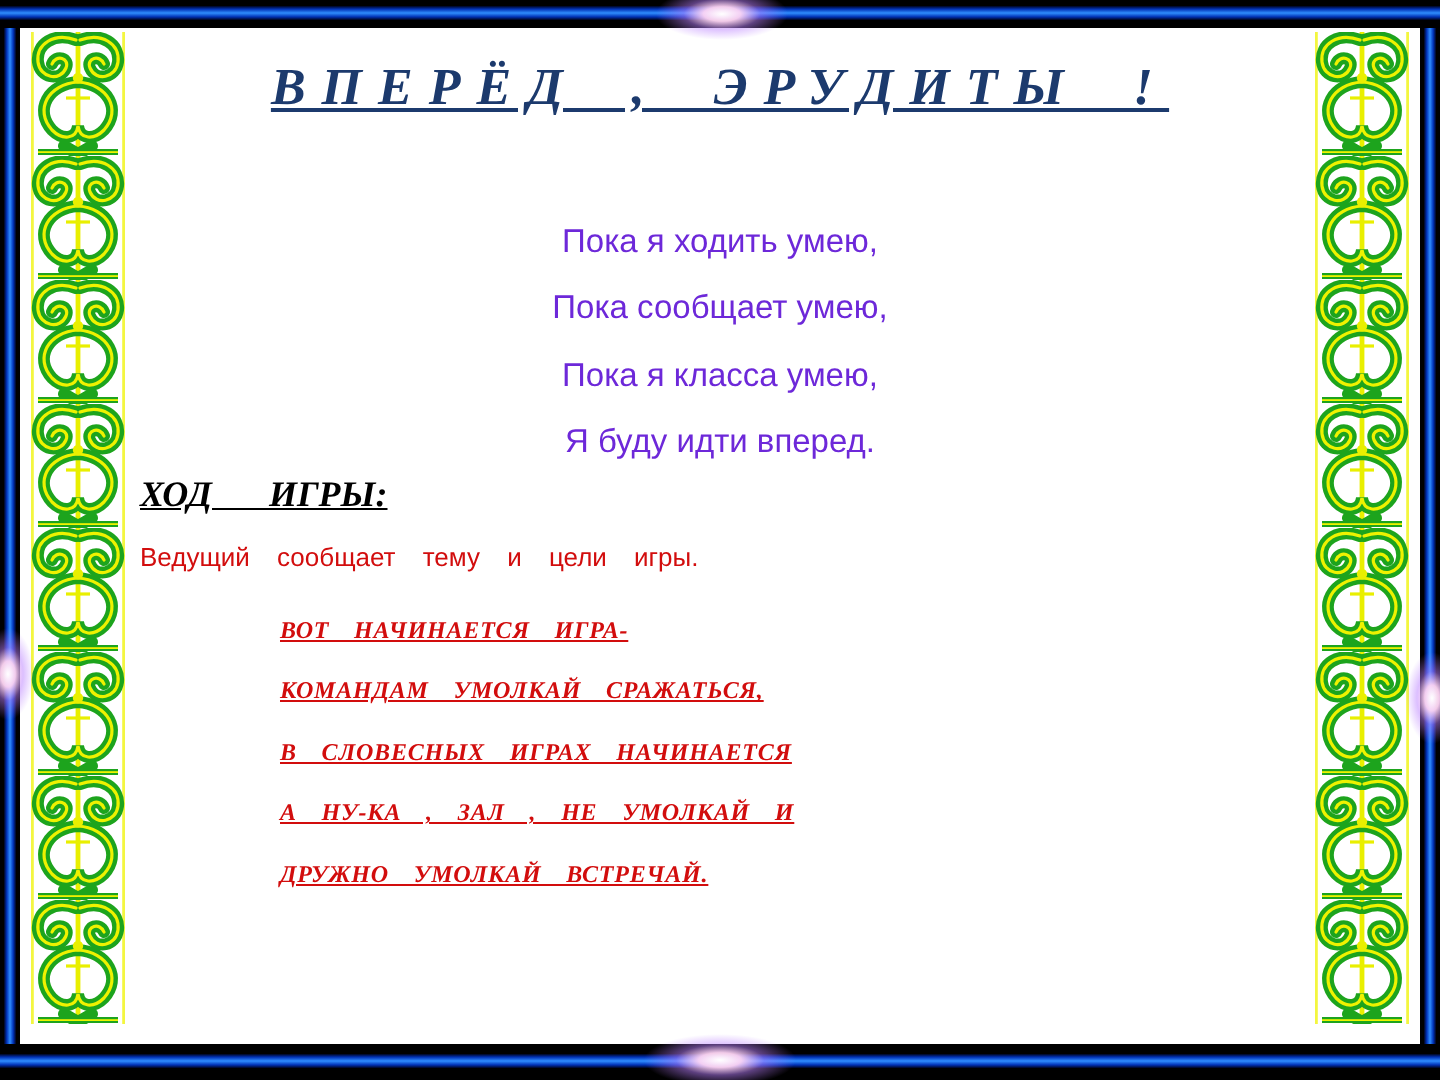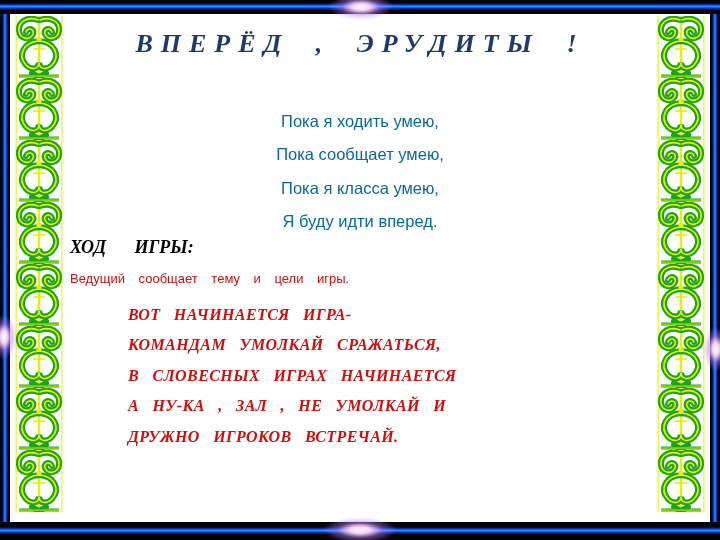--- a/index.html
+++ b/index.html
@@ -38,21 +38,21 @@
   .flare-bottom { left:322px; top:517px; width:76px; height:26px; }
   .flare-left   { left:-9px;  top:314px; width:26px; height:46px; }
   .flare-right  { left:703px; top:326px; width:26px; height:46px; }
 
   
   .orn { position:absolute; top:16px; }
   .orn-left  { left:15px; }
   .orn-right { left:657px; }
 
   
-  .serif-i { font-family:"Liberation Serif","DejaVu Serif",serif; font-style:italic; font-weight:bold; }
+  .serif-i { font-family:"Liberation Serif","DejaVu Serif",serif; font-style:italic; font-weight:bold;text-decoration:underline; }
 
   .title {
     position:absolute; left:63px; top:29px; width:594px;
     text-align:center; font-size:26px; letter-spacing:8px; word-spacing:12px;
     white-space:nowrap;
   }
   .subtitle {
     position:absolute; left:70px; top:79px;
     font-size:16.5px; word-spacing:12px; white-space:nowrap;
   }
@@ -61,21 +61,21 @@
 
   .heading {
     position:absolute; left:70px; top:237px;
     font-size:18px; color:#000000; word-spacing:24px; white-space:nowrap;
   }
   .intro {
     position:absolute; left:70px; top:271px;
     font-size:13px; word-spacing:10px; white-space:nowrap;
   }
   .verse { position:absolute; left:128px; top:300px; }
-  .verse-line { height:30.4px; line-height:30.4px; font-size:16px; word-spacing:9px; letter-spacing:0.4px; white-space:nowrap; }
+  .verse-line { height:30.4px; line-height:30.4px; font-size:12px; word-spacing:9px; letter-spacing:0.4px; white-space:nowrap;margin-left:12px; }
 </style>
 </head>
 <body>
 
 <div class="slide">
 
   <svg width="0" height="0" style="position:absolute" aria-hidden="true">
     <defs>
       <pattern id="ornTile" width="48" height="62" patternUnits="userSpaceOnUse">
         <rect width="48" height="62" fill="#ffffff"></rect>
@@ -123,32 +123,32 @@
     <div class="hline"></div>
   </div>
   <div class="flare flare-top"></div>
   <div class="flare flare-bottom"></div>
   <div class="flare flare-left"></div>
   <div class="flare flare-right"></div>
 
   <div class="title serif-i" style="color:#1c3a6d">ВПЕРЁД , ЭРУДИТЫ !</div>
 
 
-  <div class="poem" style="color:#0369a1">
+  <div class="poem" style="color:#6d28d9">
     <div class="poem-line">Пока я ходить умею,</div>
     <div class="poem-line">Пока сообщает умею,</div>
     <div class="poem-line">Пока я класса умею,</div>
     <div class="poem-line">Я буду идти вперед.</div>
   </div>
 
   <div class="heading serif-i">ХОД ИГРЫ:</div>
 
   <div class="intro" style="color:#d20d0d">Ведущий сообщает тему и цели игры.</div>
 
   <div class="verse serif-i" style="color:#d20d0d">
     <div class="verse-line">ВОТ НАЧИНАЕТСЯ ИГРА-</div>
     <div class="verse-line">КОМАНДАМ УМОЛКАЙ СРАЖАТЬСЯ,</div>
     <div class="verse-line">В СЛОВЕСНЫХ ИГРАХ НАЧИНАЕТСЯ</div>
     <div class="verse-line">А НУ-КА , ЗАЛ , НЕ УМОЛКАЙ И</div>
-    <div class="verse-line">ДРУЖНО ИГРОКОВ ВСТРЕЧАЙ.</div>
+    <div class="verse-line">ДРУЖНО УМОЛКАЙ ВСТРЕЧАЙ.</div>
   </div>
 
 </div>
 
 </body></html>

